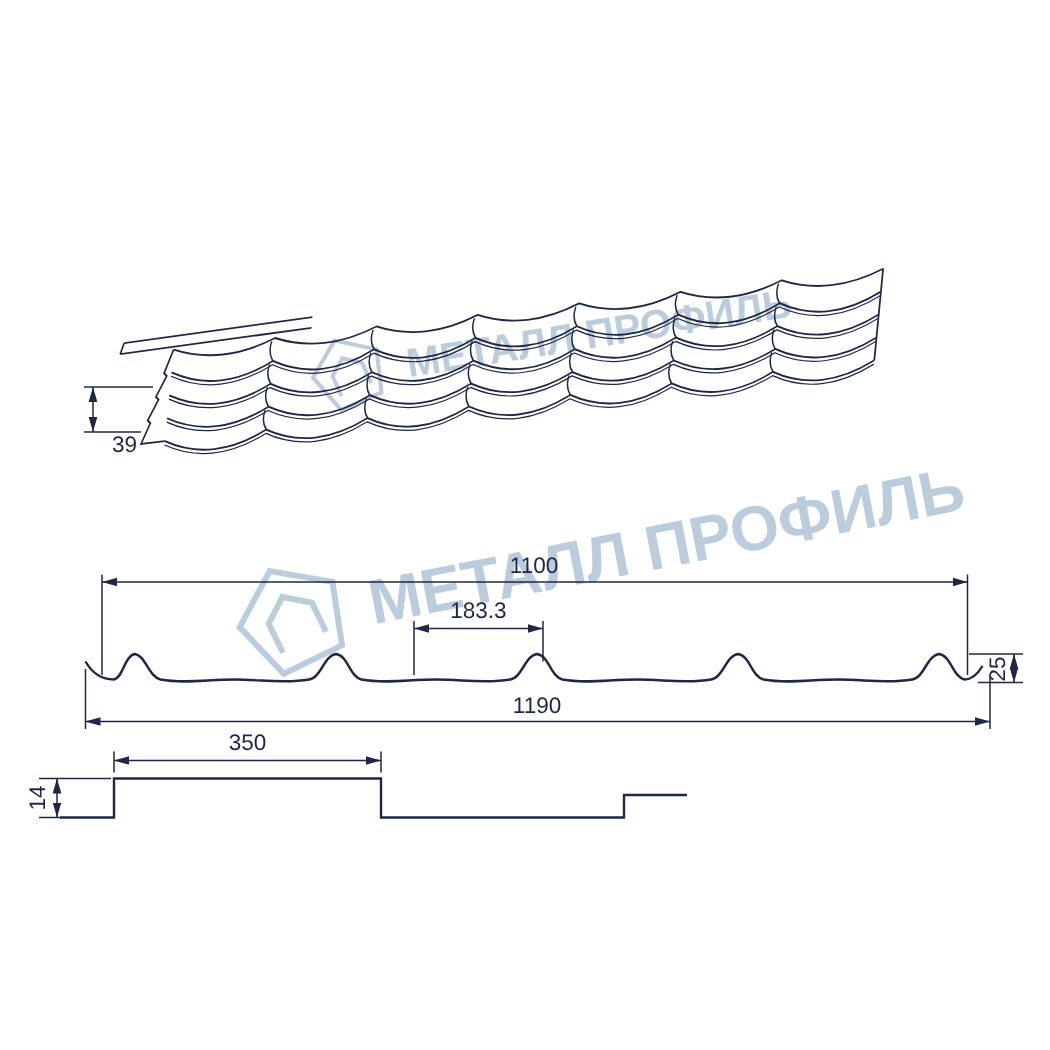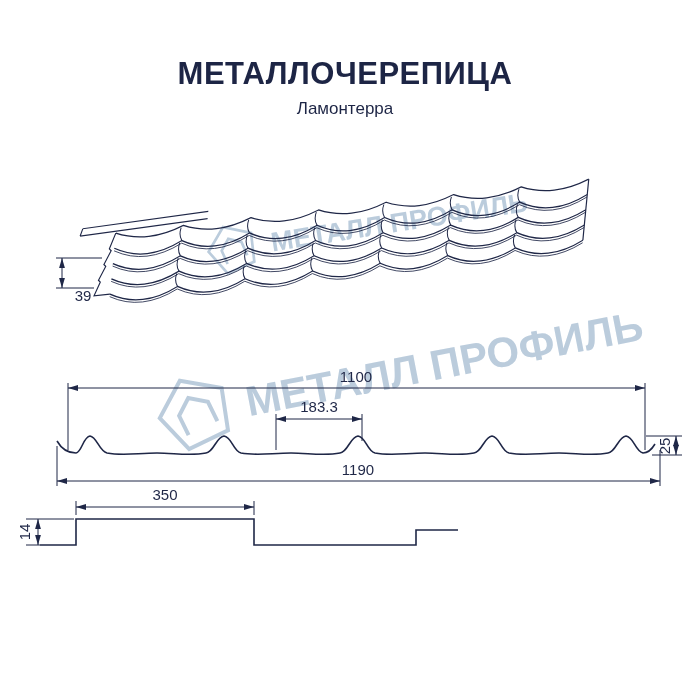--- a/index.html
+++ b/index.html
@@ -17,22 +17,20 @@
   .wm2 svg{width:80px;height:80px;}
   .drawing{position:absolute;left:0;top:0;z-index:2;}
   .dim{font-family:"Liberation Sans", sans-serif;font-size:15px;fill:#1f2747;}
   .ln{stroke:#1f2747;fill:none;}
 </style>
 </head>
 <body>
 
 <div class="page">
 
-  <div class="title">МЕТАЛЛОЧЕРЕПИЦА</div>
-  <div class="subtitle">Ламонтерра</div>
 
   <div class="watermark wm1">
     <svg viewBox="0 0 100 100">
       <g transform="rotate(-15 50 50)" stroke="currentColor" stroke-width="5" fill="none">
         <path d="M50 6 L93 37 L77 88 L23 88 L7 37 Z"></path>
         <path d="M30 72 L30 45 L50 30 L70 45 L70 72"></path>
       </g>
     </svg>
     <span>МЕТАЛЛ ПРОФИЛЬ</span>
   </div>

